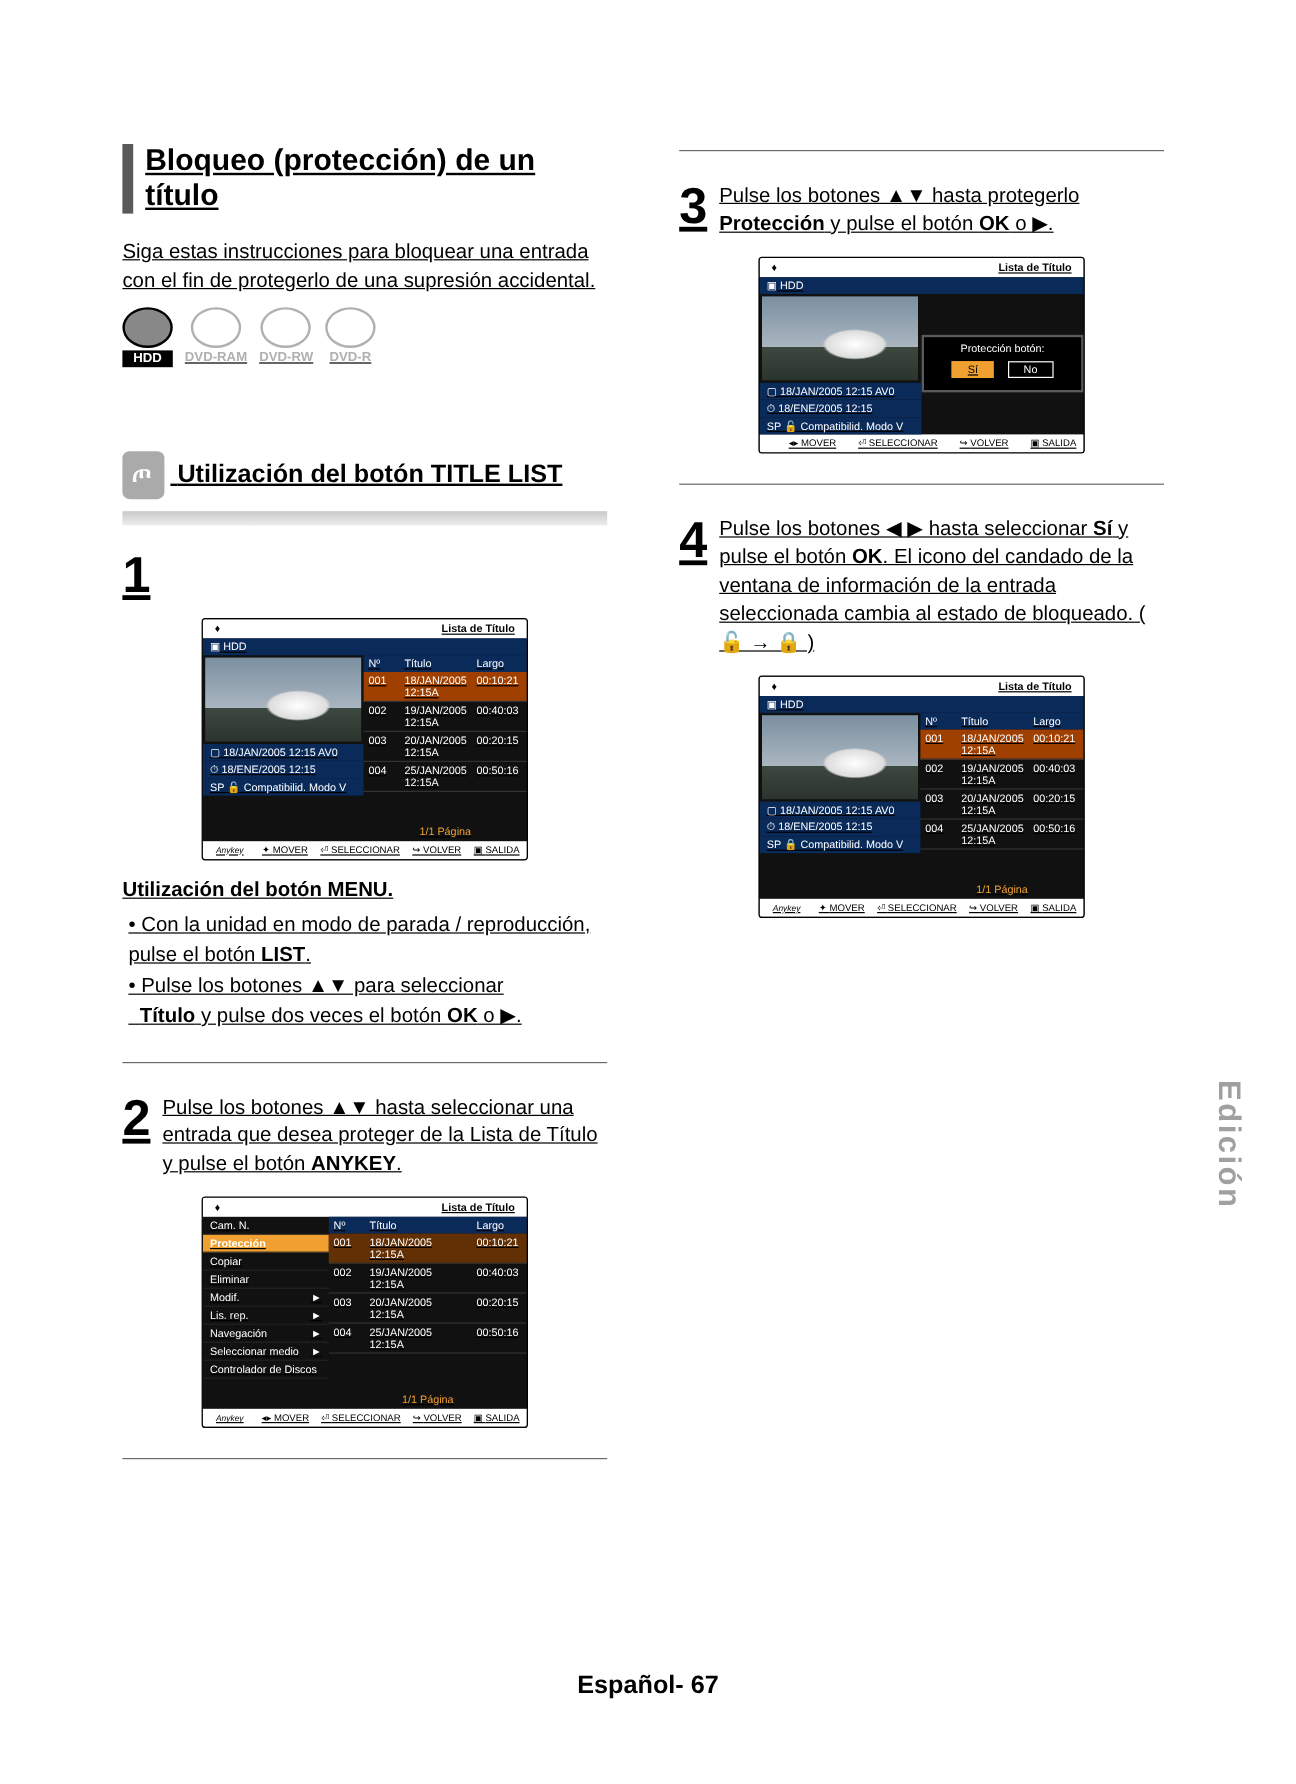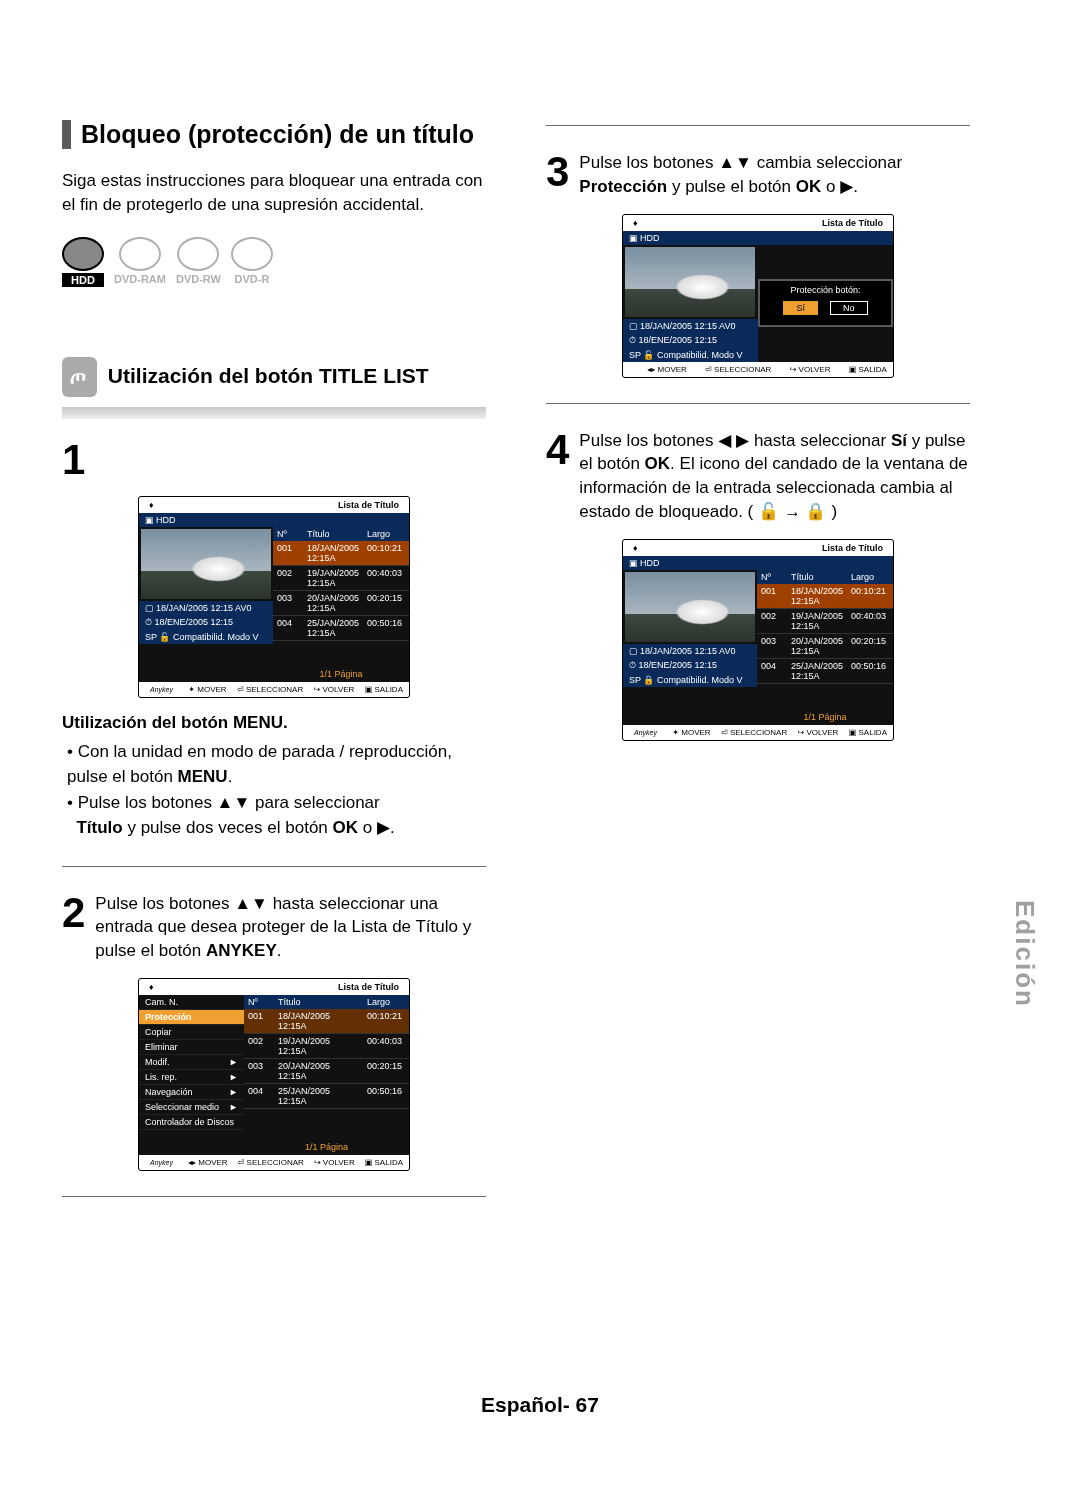--- a/index.html
+++ b/index.html
@@ -1,20 +1,20 @@
 <!DOCTYPE html>
 <html><head>
 <meta charset="utf-8">
 <style>
   html,body{margin:0;padding:0;background:#fff;}
   body{width:1080px;height:1487px;font-family:Arial,Helvetica,sans-serif;color:#000;position:relative;}
-  .page{padding:120px 110px 0 62px;display:flex;gap:60px;}
+  .page{padding:120px 110px 0 102px;display:flex;gap:60px;text-decoration:underline;}
   .col{width:440px;}
   .section-title{font-size:25px;font-weight:bold;border-left:9px solid #5a5a5a;padding-left:10px;margin:0 0 20px 0;}
-  p{font-size:17px;line-height:1.4;margin:0 0 20px 0;}
+  p{font-size:17px;line-height:1.4;margin:0 0 10px 0;}
   .icons-row{display:flex;gap:10px;margin:10px 0;}
   .disc-icon{text-align:center;font-size:11px;color:#b0b0b0;font-weight:bold;}
   .disc-icon span{display:block;width:38px;height:30px;border:2px solid #b0b0b0;border-radius:50%;margin:0 auto 2px auto;position:relative;}
   .disc-icon.active span{border-color:#000;background:#888;}
   .disc-icon.active{color:#fff;}
   .disc-icon.active .lbl{background:#000;color:#fff;padding:1px 3px;}
   .sub-title{font-size:21px;font-weight:bold;margin:20px 0 10px 0;}
   .title-icon{display:inline-block;width:35px;height:40px;background:#aaa;border-radius:6px;vertical-align:middle;margin-right:5px;position:relative;}
   .title-icon::after{content:"ጦ";color:#fff;position:absolute;left:8px;top:8px;font-size:20px;}
   .hr-thick{height:12px;background:linear-gradient(#c8c8c8,#eee);border:0;margin:10px 0 20px 0;}
@@ -141,21 +141,21 @@
           <span><span class="any">Anykey</span></span>
           <span>✦ <span>MOVER</span></span>
           <span>⏎ <span>SELECCIONAR</span></span>
           <span>↪ <span>VOLVER</span></span>
           <span>▣ <span>SALIDA</span></span>
         </div>
     </div>
 
     <div class="small-head">Utilización del botón MENU.</div>
     <ul>
-      <li><span>Con la unidad en modo de parada / reproducción, pulse el botón </span><b>MENU</b><span>.</span></li>
+      <li><span>Con la unidad en modo de parada / reproducción, pulse el botón </span><b>LIST</b><span>.</span></li>
       <li><span>Pulse los botones ▲▼ para seleccionar</span><br>
         &nbsp;&nbsp;<b>Título</b><span> y pulse dos veces el botón </span><b>OK</b><span> o ▶.</span></li>
     </ul>
 
     <hr class="hr-thin">
 
     <div class="step">
       <div class="step-num">2</div>
       <p><span>Pulse los botones ▲▼ hasta seleccionar una entrada que desea proteger de la Lista de Título y pulse el botón </span><b>ANYKEY</b><span>.</span></p>
     </div>
@@ -236,21 +236,21 @@
     </div>
 
     <hr class="hr-thin">
   </div>
 
   <div class="col">
     <hr class="hr-thin" style="margin-top:5px">
 
     <div class="step">
       <div class="step-num">3</div>
-      <p><span>Pulse los botones ▲▼ cambia seleccionar </span><b>Protección</b><span> y pulse el botón </span><b>OK</b><span> o ▶.</span></p>
+      <p><span>Pulse los botones ▲▼ hasta protegerlo </span><b>Protección</b><span> y pulse el botón </span><b>OK</b><span> o ▶.</span></p>
     </div>
 
     <div class="tv" style="width:270px">
       <div class="band"><span style="float:left">♦</span> <span>Lista de Título</span></div>
       <div style="display:flex;background:#0a2a5a;color:#fff;padding:2px 6px;font-size:9px;"><span>▣</span>&nbsp;<span>HDD</span></div>
       <div class="body">
         <div style="width:135px;">
           <div class="preview" style="width:130px;height:70px;"></div>
           <div class="below">
             <div style="background:#0a2a5a">▢ <span>18/JAN/2005 12:15 AV0</span></div>

